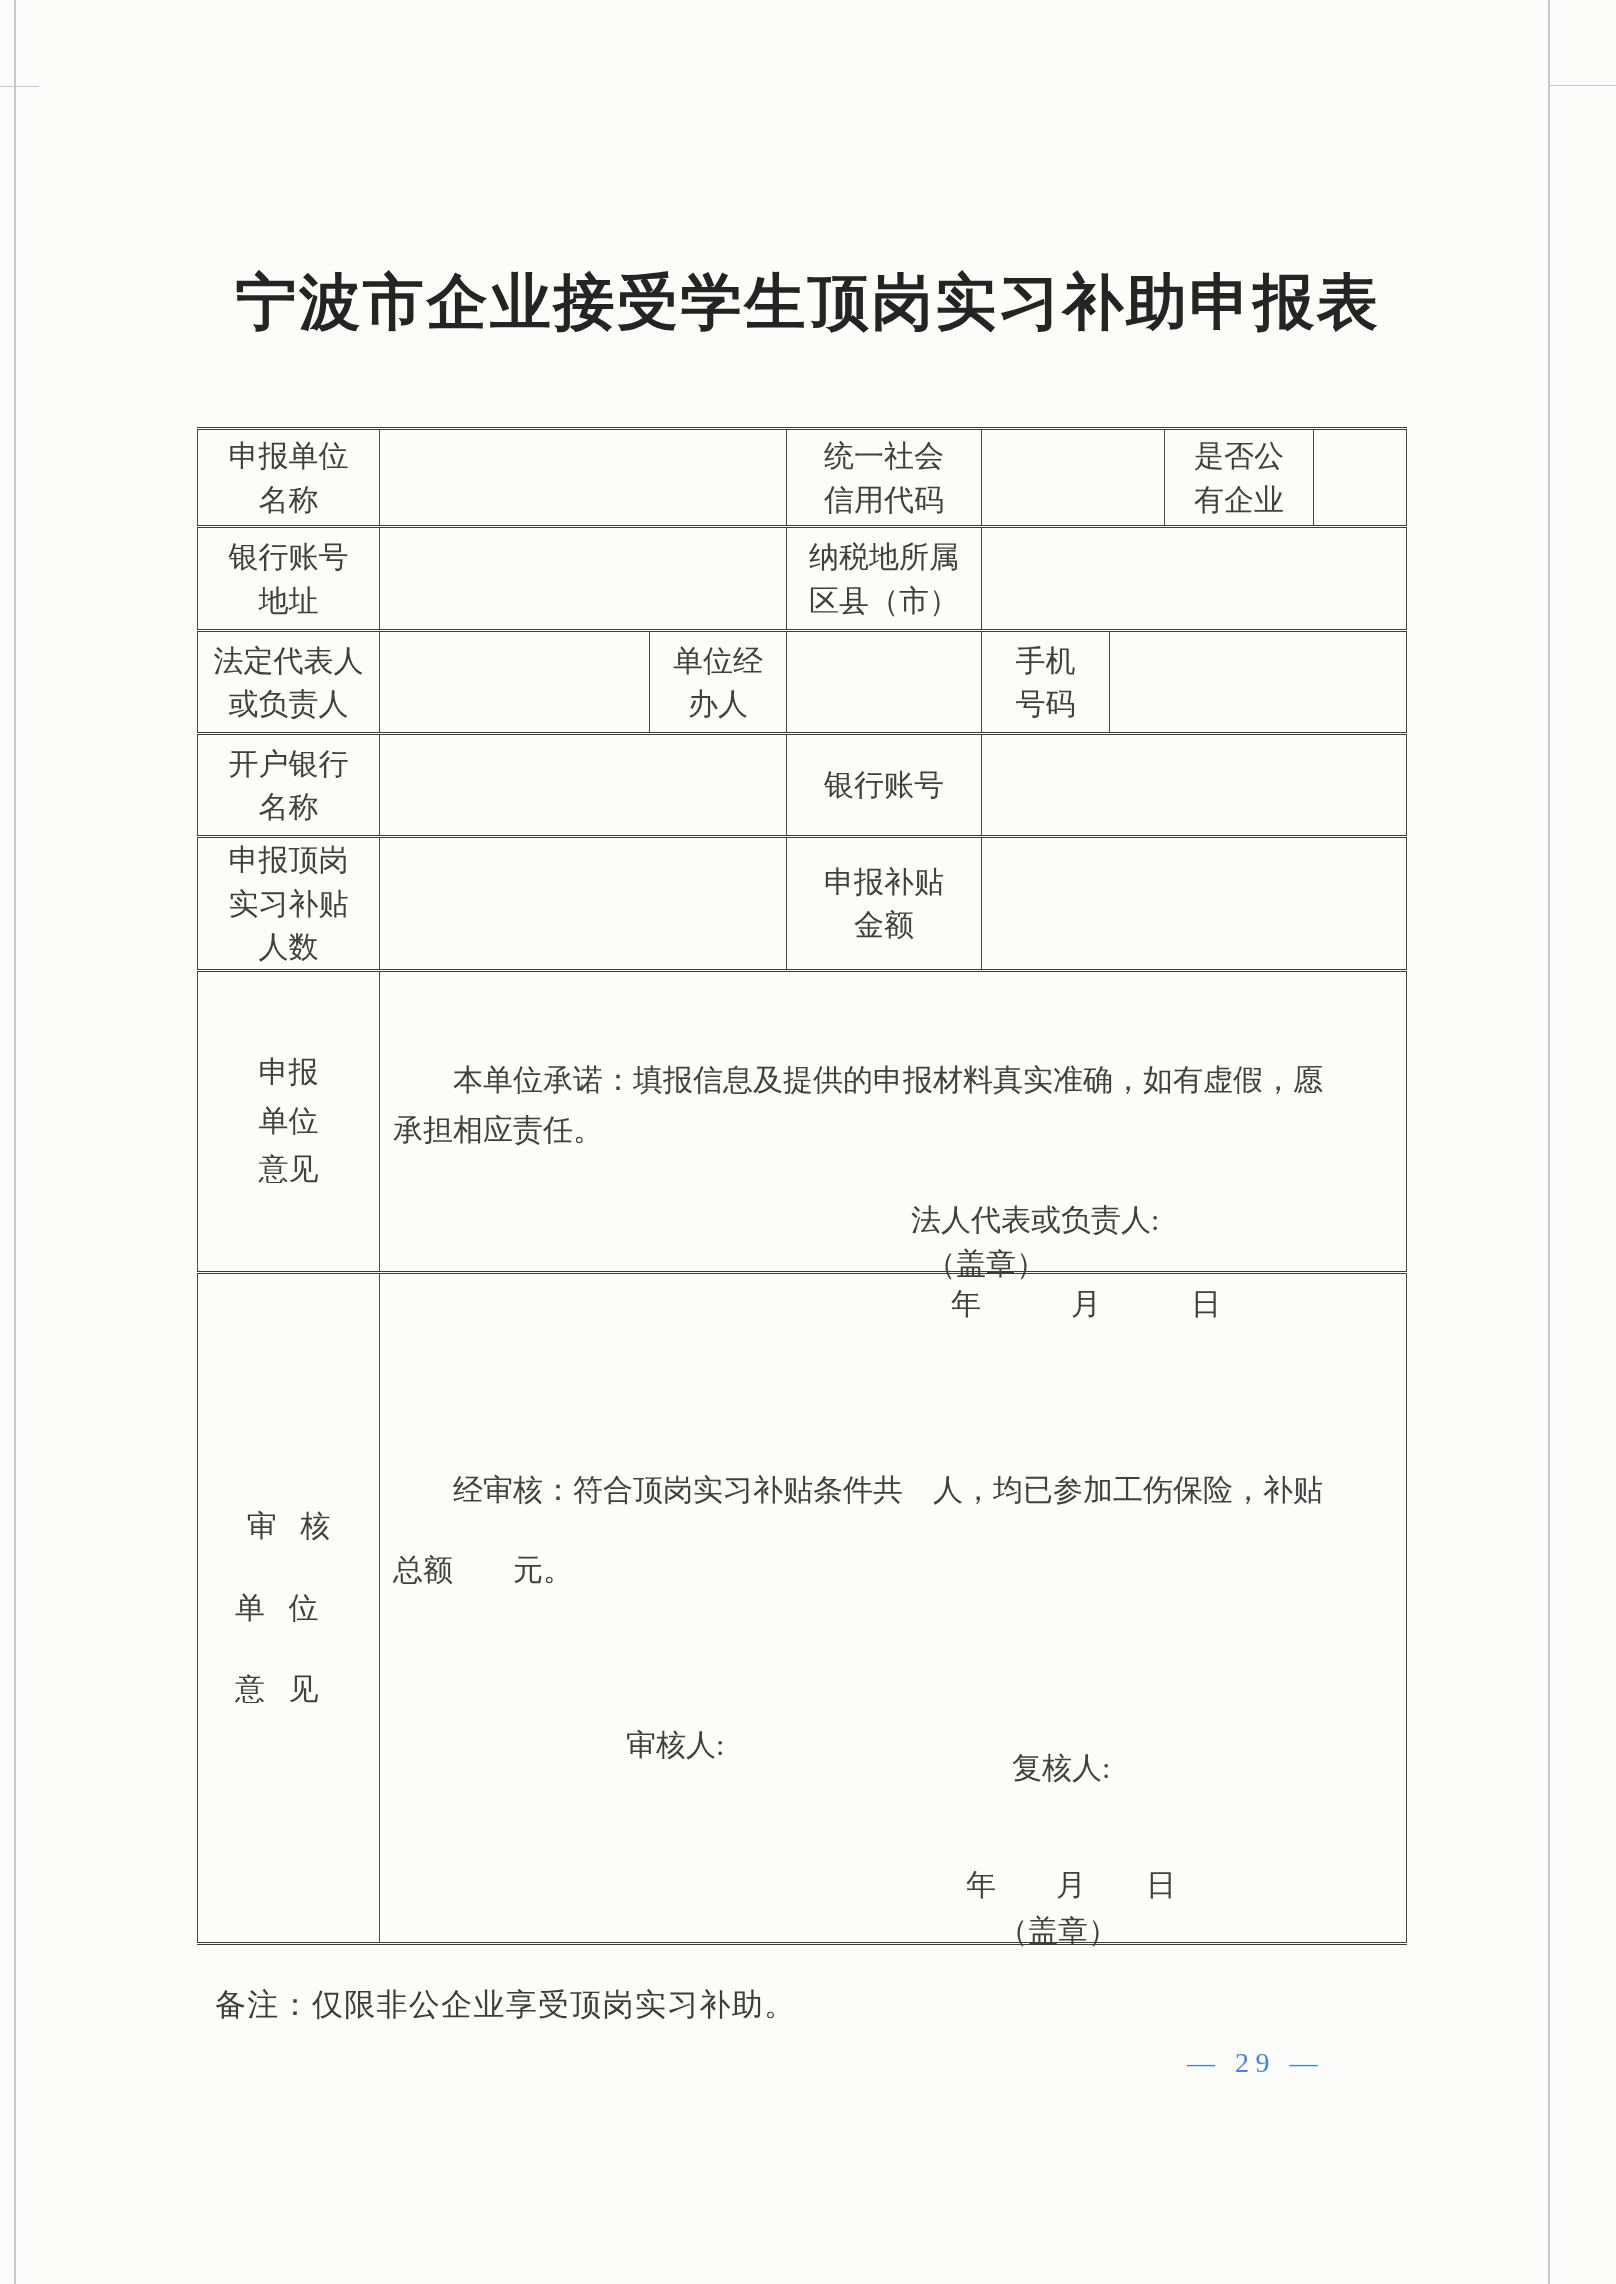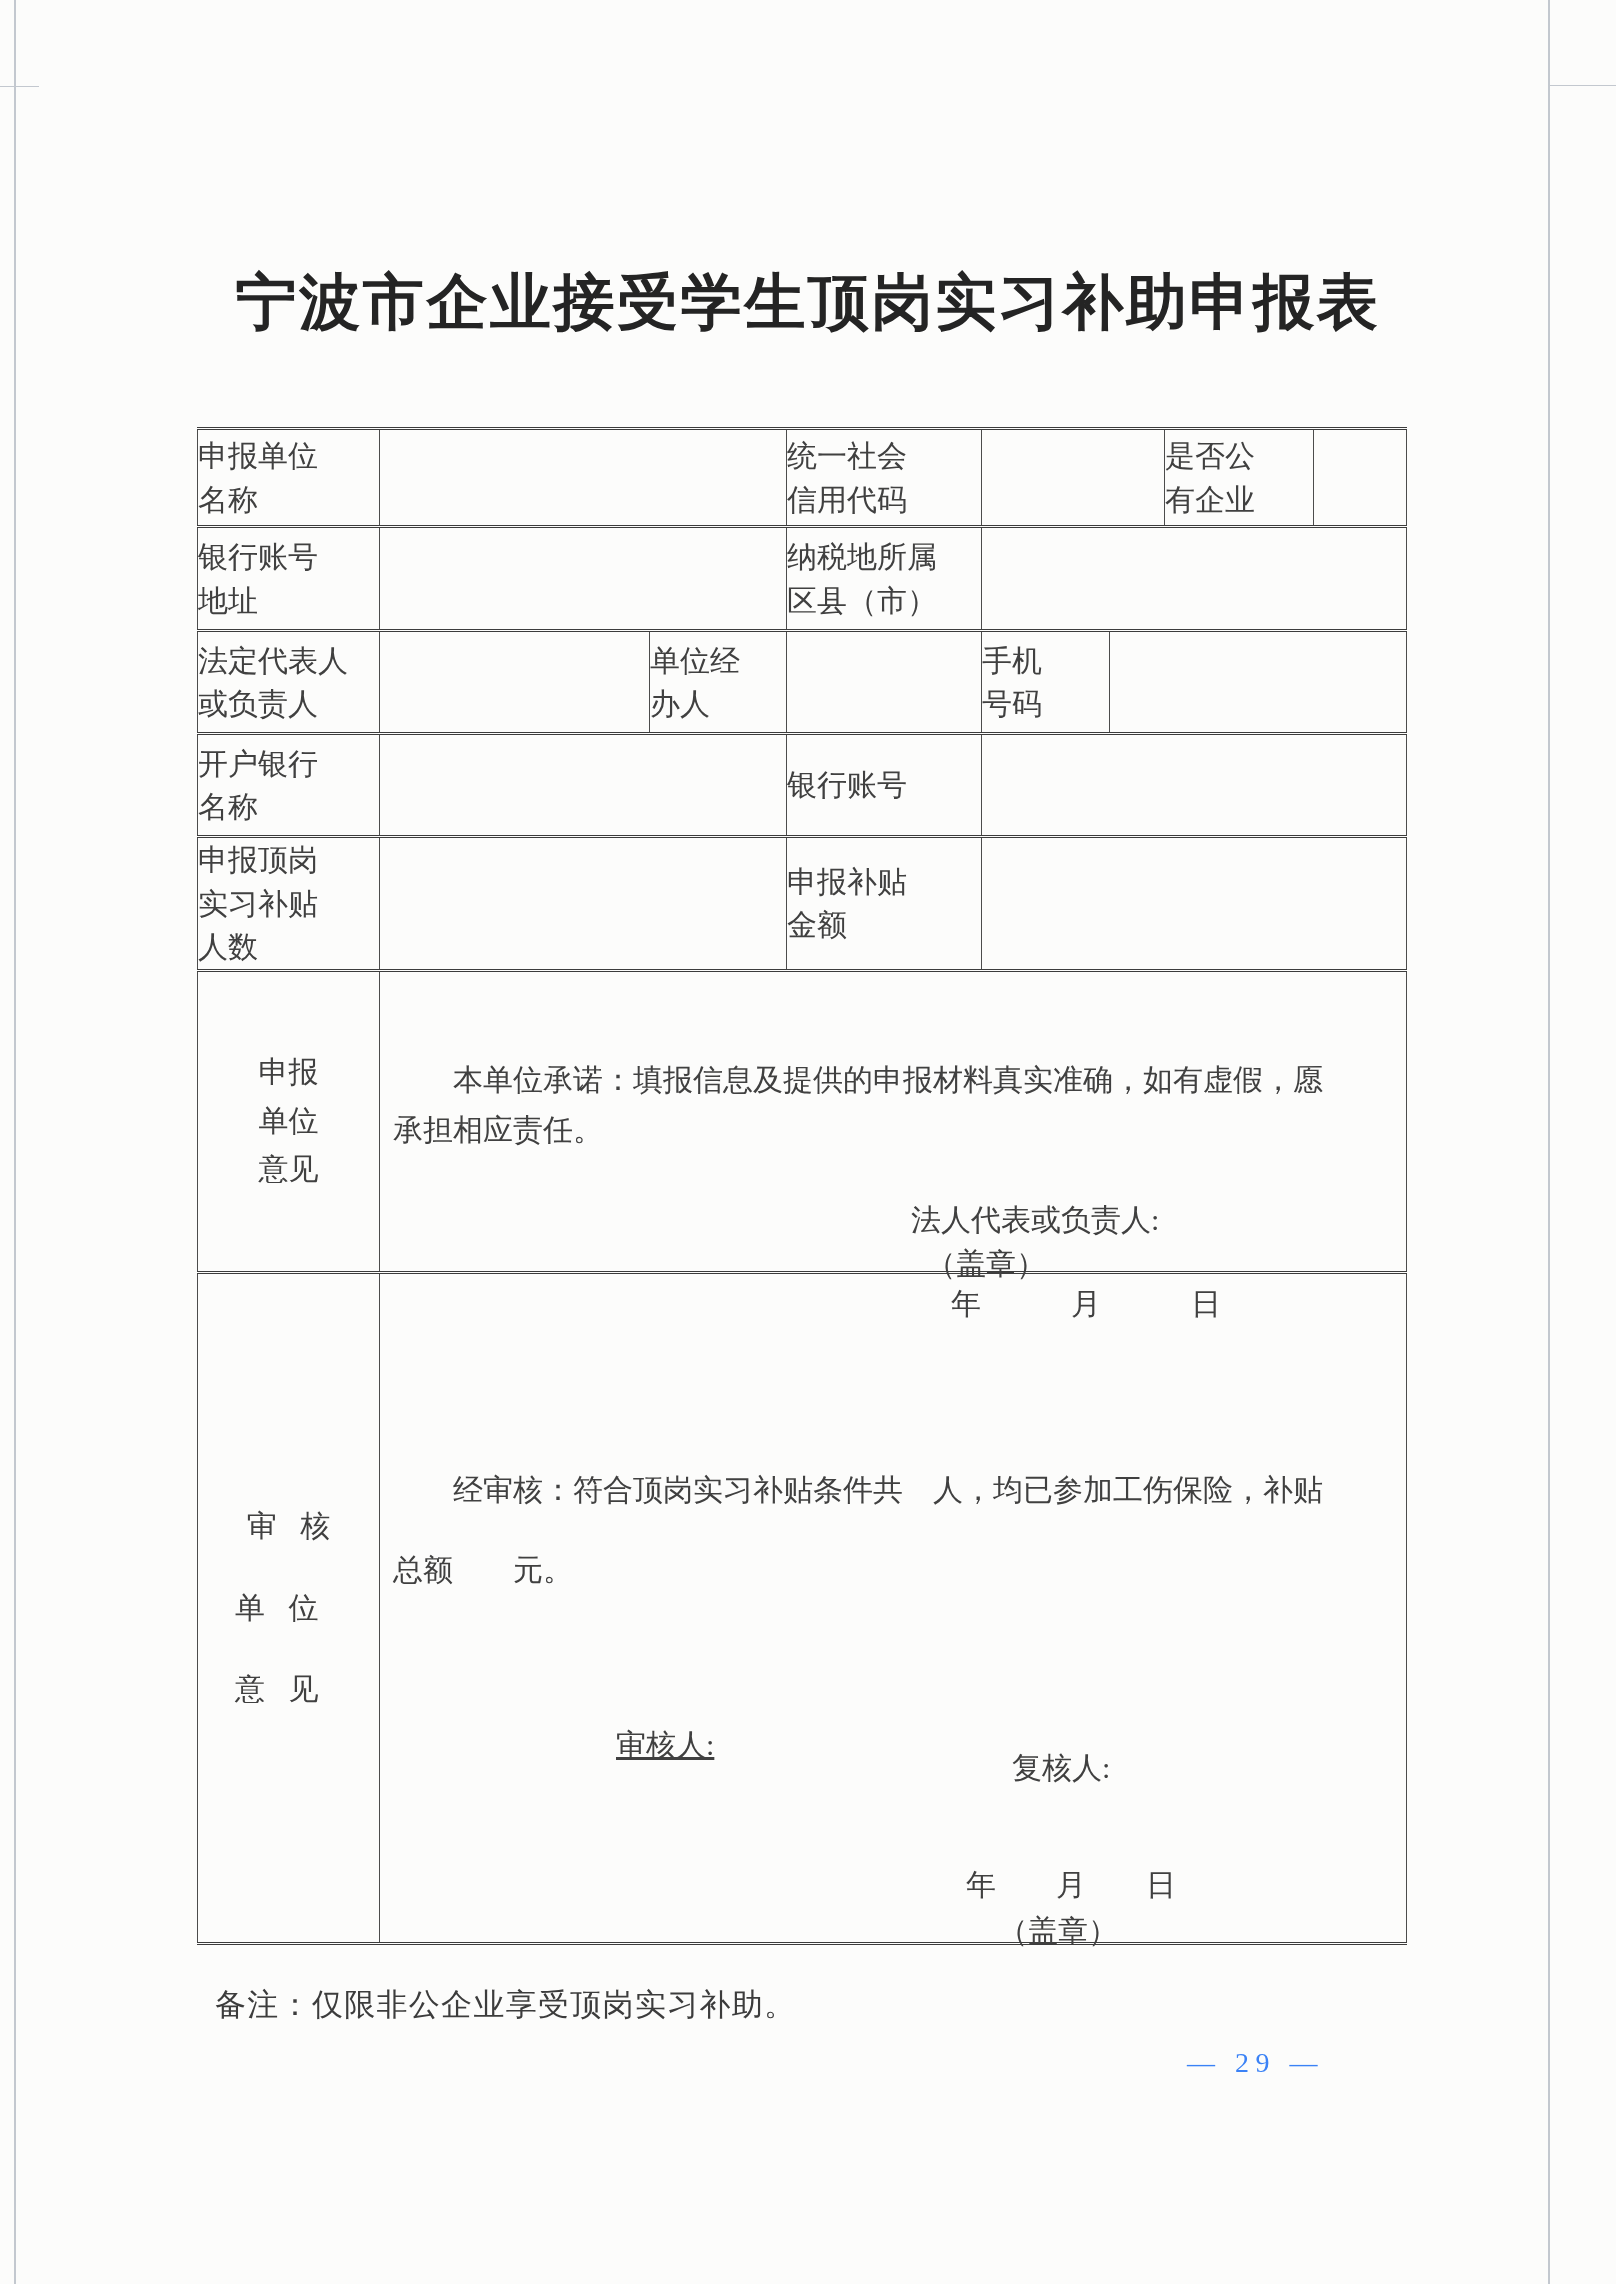--- a/index.html
+++ b/index.html
@@ -35,21 +35,21 @@
   table.form td {
     border-left: 1.3px solid #4c4c4c;
     border-right: 1.3px solid #4c4c4c;
     border-top: 3.9px double #3c3c3c;
     border-bottom: 3.9px double #3c3c3c;
     font-size: 30px;
     color: #404040;
     vertical-align: middle;
   }
   td.lbl {
-    text-align: left;
+    text-align: center;
     white-space: pre-line;
     line-height: 1.45;
   }
   td.row-lbl {
     text-align: center;
     white-space: pre-line;
     line-height: 1.62;
   }
   td.row-lbl.wide-gap {
     line-height: 2.72;
@@ -61,21 +61,21 @@
   .promise {
     left: 13px; top: 43px; width: 996px;
     text-indent: 2em; line-height: 1.68;
   }
   .declare-signer { left: 531px; top: 188px; }
   .declare-seal   { left: 546px; top: 232px; }
   .declare-date   { left: 571px; top: 272px; }
 
   .review-line1 { left: 13px; top: 156px; width: 1004px; text-indent: 2em; }
   .review-line2 { left: 13px; top: 236px; }
-  .auditor      { left: 236px; top: 411px; text-decoration: underline; }
+  .auditor      { left: 246px; top: 411px; }
   .reviewer     { left: 632px; top: 434px; }
   .review-date  { left: 586px; top: 551px; }
   .review-seal  { left: 618px; top: 597px; }
 
   .note {
     position: absolute; left: 215px; top: 1984px;
     font-size: 31px; color: #3c3c3c; letter-spacing: 1.3px;
   }
   .pageno {
     position: absolute; left: 1187px; top: 2047px;

